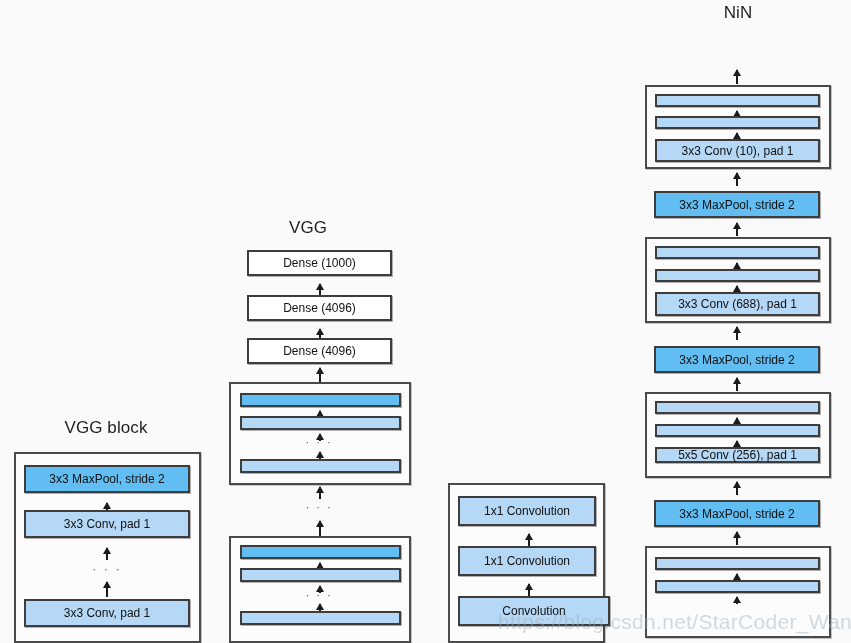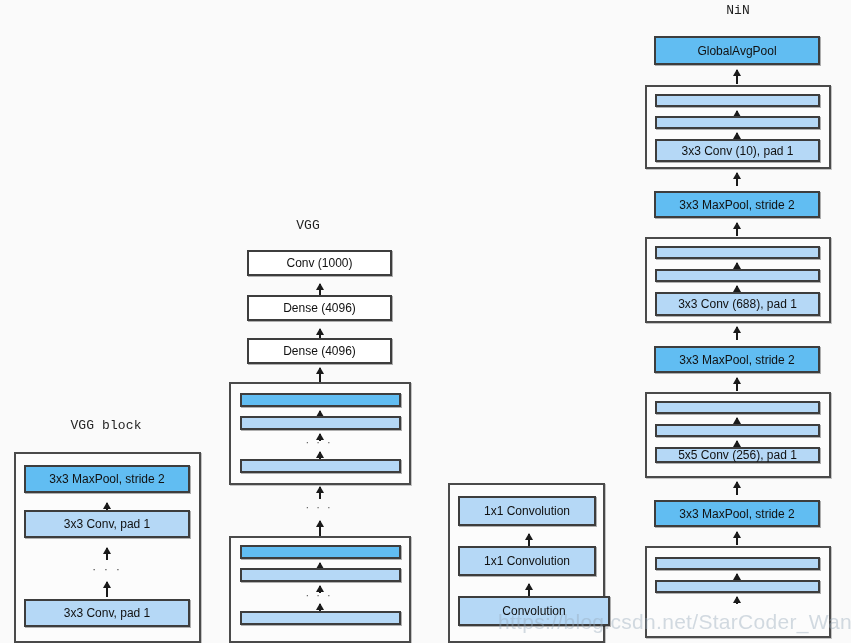--- a/index.html
+++ b/index.html
@@ -19,26 +19,25 @@
     position: absolute;
     left: 0; top: 0;
     width: 851px; height: 643px;
     background: #fafafa;
   }
   
   .abs { position: absolute; box-sizing: border-box; }
 
   
   .section-title {
-    font-size: 13px;
+    font-size: 17px;
     color: #1f1f1f;
     text-align: center;
     white-space: nowrap;
     letter-spacing: 0.1px;
-    font-family: Liberation Mono, monospace;
   }
 
   
   .node {
     box-sizing: border-box;
     border: 2px solid #3d3d3d;
     display: flex;
     align-items: center;
     justify-content: center;
     font-size: 12px;
@@ -124,21 +123,21 @@
   <div class="arrow" style="left:106px; top:548px; height:12px;"></div>
 
   <div class="ellipsis" style="left:57px; top:562px; width:100px;">· · ·</div>
 
   <div class="arrow" style="left:106px; top:582px; height:15px;"></div>
 
   <div class="abs node light" style="left:24px; top:599px; width:166px; height:28px;">3x3 Conv, pad 1</div>
 
   <div class="abs section-title" style="left:208px; top:218px; width:200px;">VGG</div>
 
-  <div class="abs node white" style="left:247px; top:250px; width:145px; height:26px;">Conv (1000)</div>
+  <div class="abs node white" style="left:247px; top:250px; width:145px; height:26px;">Dense (1000)</div>
 
   <div class="arrow" style="left:319px; top:284px; height:11px;"></div>
 
   <div class="abs node white" style="left:247px; top:295px; width:145px; height:26px;">Dense (4096)</div>
 
   <div class="arrow" style="left:319px; top:329px; height:10px;"></div>
 
   <div class="abs node white" style="left:247px; top:338px; width:145px; height:26px;">Dense (4096)</div>
 
   <div class="arrow" style="left:319px; top:368px; height:14px;"></div>
@@ -175,21 +174,20 @@
   <div class="arrow" style="left:528px; top:534px; height:12px;"></div>
 
   <div class="abs node light" style="left:458px; top:546px; width:138px; height:30px;">1x1 Convolution</div>
 
   <div class="arrow" style="left:528px; top:584px; height:12px;"></div>
 
   <div class="abs node light" style="left:458px; top:596px; width:152px; height:30px;">Convolution</div>
 
   <div class="abs section-title" style="left:638px; top:3px; width:200px;">NiN</div>
 
-  <div class="abs node dark" style="left:654px; top:36px; width:166px; height:29px;">GlobalAvgPool</div>
   <div class="arrow" style="left:736px; top:70px; height:14px;"></div>
 
   <div class="abs group" style="left:645px; top:85px; width:186px; height:84px;"></div>
   <div class="abs bar" style="left:655px; top:94px; width:165px; height:13px;"></div>
   <div class="arrow" style="left:736px; top:111px; height:7px;"></div>
   <div class="abs bar" style="left:655px; top:116px; width:165px; height:13px;"></div>
   <div class="arrow" style="left:736px; top:133px; height:7px;"></div>
   <div class="abs node light" style="left:655px; top:139px; width:165px; height:23px;">3x3 Conv (10), pad 1</div>
 
   <div class="arrow" style="left:736px; top:173px; height:13px;"></div>

